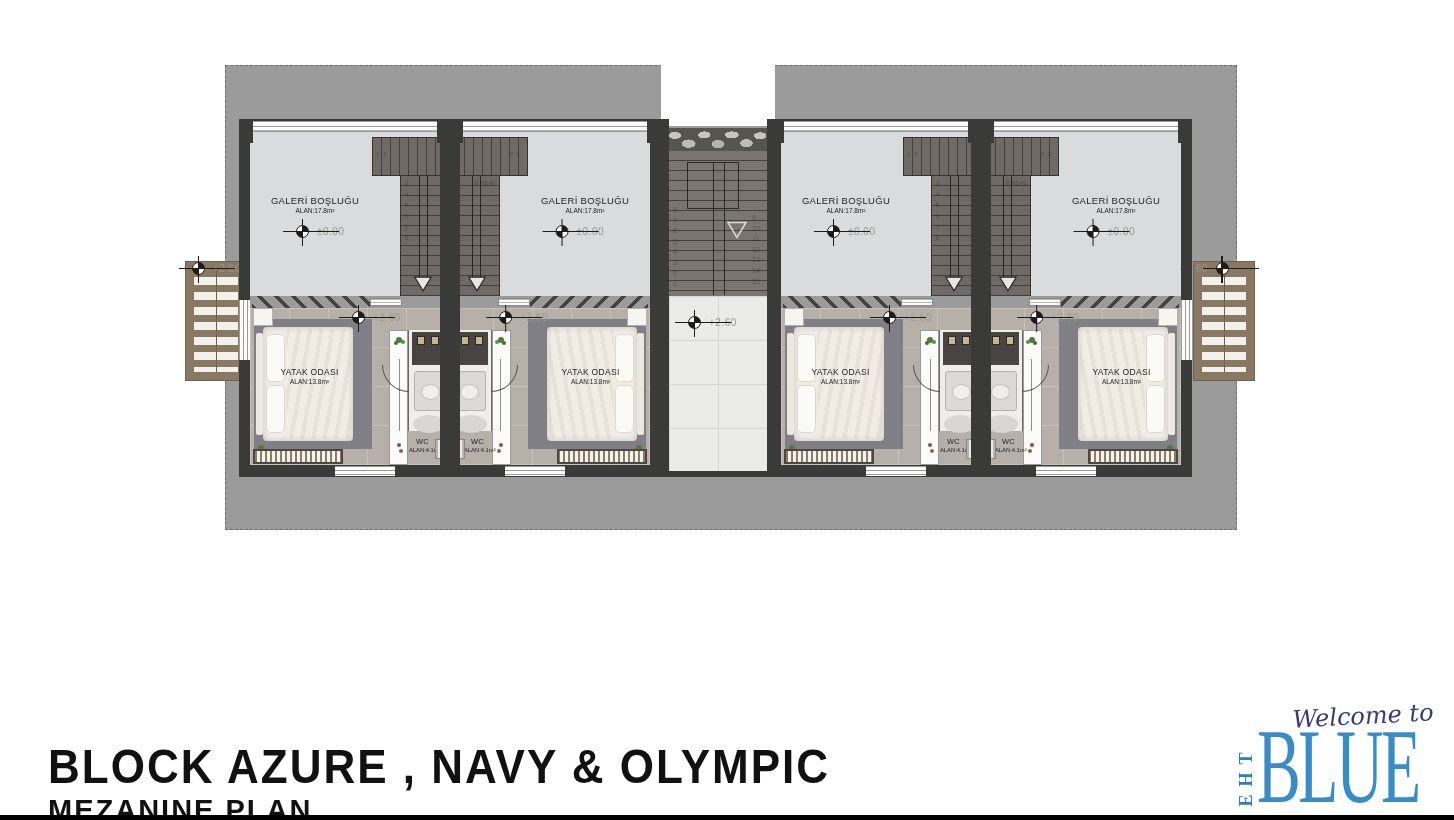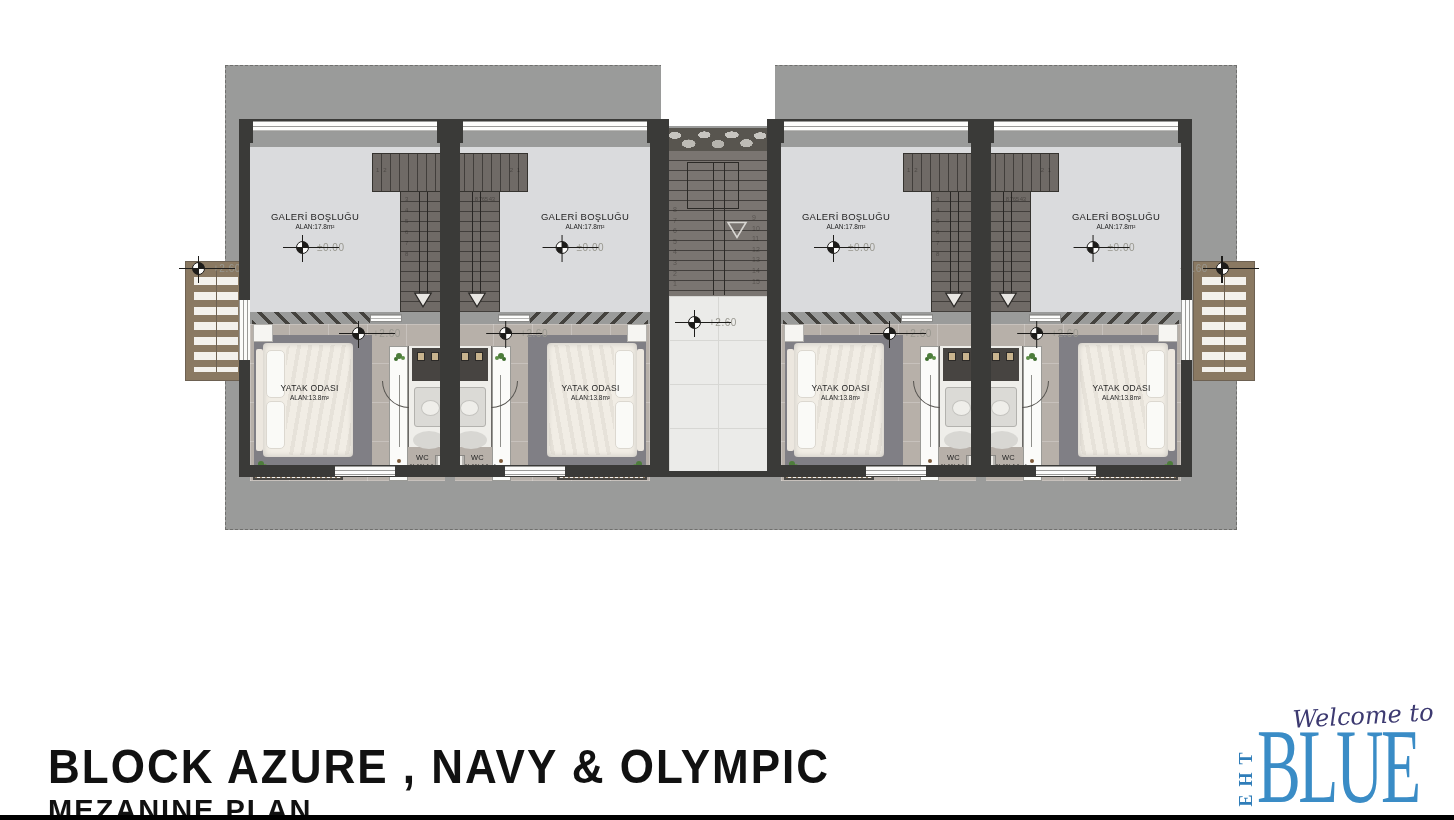--- a/index.html
+++ b/index.html
@@ -8,21 +8,21 @@
 
   
   .terrace{position:absolute;left:225px;top:65px;width:1012px;height:465px;
            background:#9a9b9a;border:1px dashed #6f6f6d;box-sizing:border-box;}
   .core-notch{position:absolute;left:661px;top:63px;width:114px;height:63px;background:#ffffff;}
 
   
   .building{position:absolute;top:119px;width:422px;height:358px;}
   .building-left{left:239px;}
   .building-right{left:770px;}
-  .unit-slot{position:absolute;top:0;width:195px;height:358px;z-index:2;margin-top:16px;}
+  .unit-slot{position:absolute;top:0;width:195px;height:358px;z-index:2;}
   .slot-a{left:11px;}
   .slot-b{left:216px;}
   .unit{position:absolute;inset:0;}
   .unit.mirrored{transform:scaleX(-1);}
   .unit.mirrored .txt{transform:scaleX(-1);}
   .unit.mirrored .lvl{transform:scaleX(-1);}
   .unit.mirrored .stair-bar-nums span,.unit.mirrored .stair-run-nums span{transform:scaleX(-1);display:inline-block;}
 
   .b-topline{position:absolute;left:0;top:0;width:422px;height:2px;background:#3a3a38;z-index:4;}
   .b-topwin{position:absolute;left:11px;top:2px;width:400px;height:11px;background:#fdfdfc;z-index:3;

